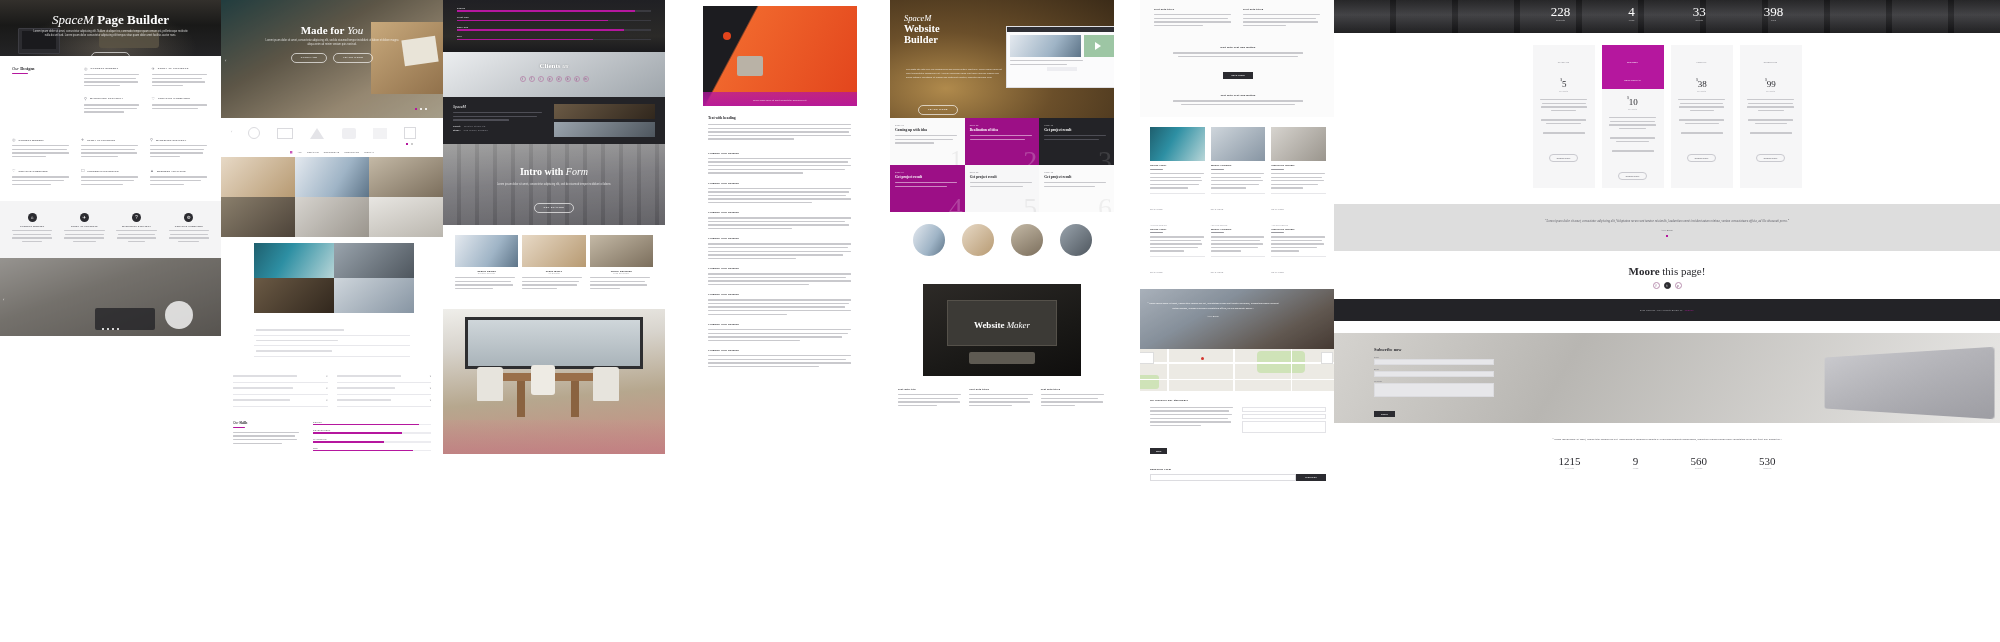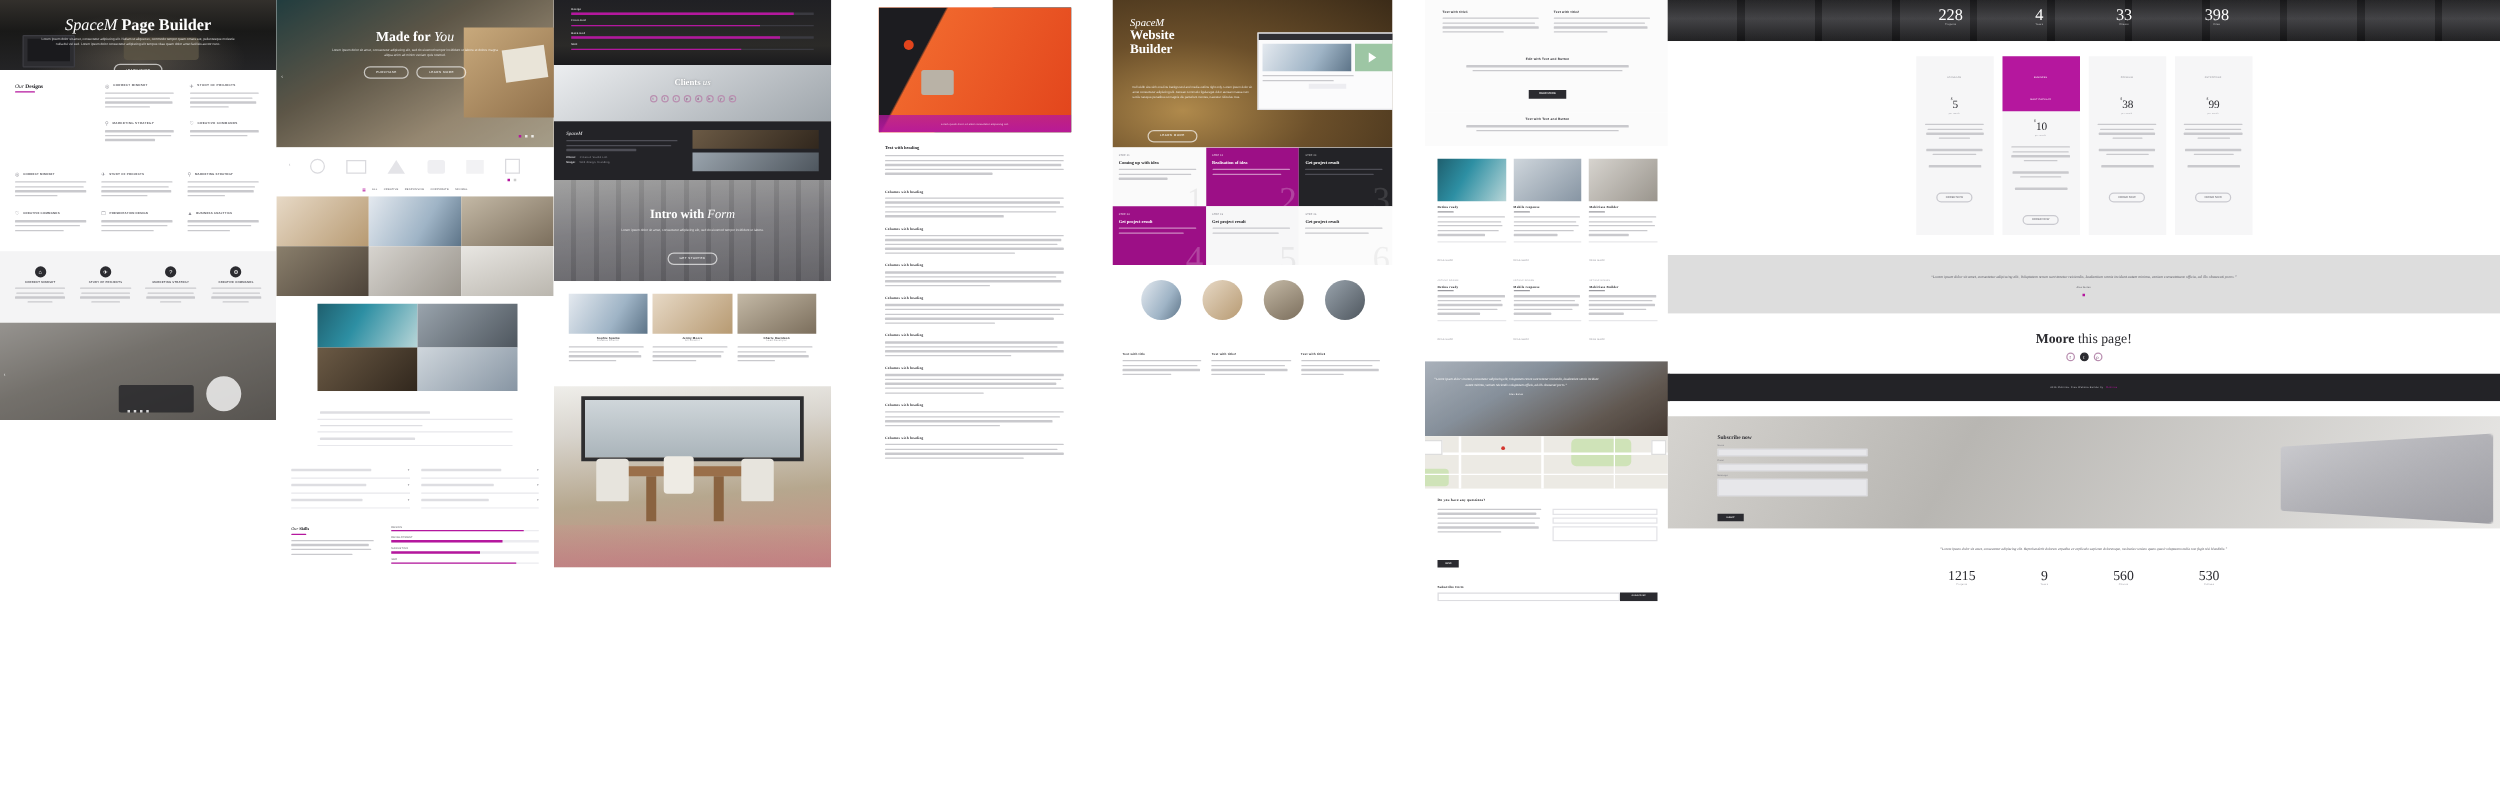--- a/index.html
+++ b/index.html
@@ -840,20 +840,30 @@
     <div class="blk" style="background:#fff;padding:12px 0 14px;">
       <div style="display:flex;justify-content:space-around;padding:0 14px;">
         <div style="width:32px;height:32px;border-radius:50%;overflow:hidden;" class="ph9"></div>
         <div style="width:32px;height:32px;border-radius:50%;overflow:hidden;" class="ph14"></div>
         <div style="width:32px;height:32px;border-radius:50%;overflow:hidden;" class="ph6"></div>
         <div style="width:32px;height:32px;border-radius:50%;overflow:hidden;" class="ph13"></div>
       </div>
     </div>
 
 
+    <div class="blk" style="background:#fff;padding:14px 0 0;">
+      <div style="margin:0 auto;width:158px;height:92px;position:relative;overflow:hidden;background:linear-gradient(160deg,#2d2a27 0%,#1a1917 60%,#0f0e0d 100%);">
+        <div style="position:absolute;left:24px;top:16px;width:110px;height:46px;background:#3c3a36;border:1px solid #55514a;"></div>
+        <div style="position:absolute;left:46px;top:68px;width:66px;height:12px;background:#5e5a52;border-radius:2px;"></div>
+        <div class="hero-h" style="position:absolute;left:0;right:0;top:36px;font-size:9px;line-height:10px;">
+          <b>Website</b>
+          <i>Maker</i>
+        </div>
+      </div>
+    </div>
 
     <div class="blk" style="background:#fff;padding:12px 8px 0;">
       <div style="display:grid;grid-template-columns:1fr 1fr 1fr;gap:6px;">
         <div>
           <div class="lbl-tiny" style="font-size:2.4px;font-weight:700;color:#2d2d32;">Text with title</div>
           <div style="margin-top:3px;">
               <div class="ln" style="width:97%"></div>
               <div class="ln" style="width:92%"></div>
               <div class="ln" style="width:95%"></div>
               <div class="ln" style="width:60%"></div>

